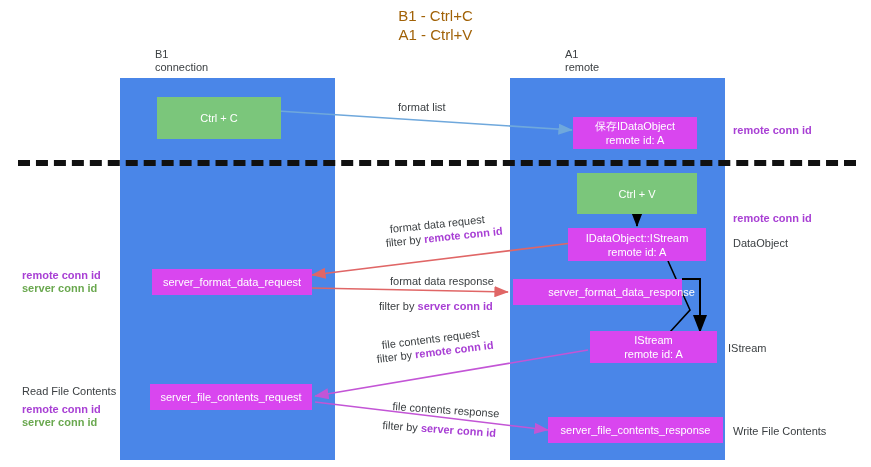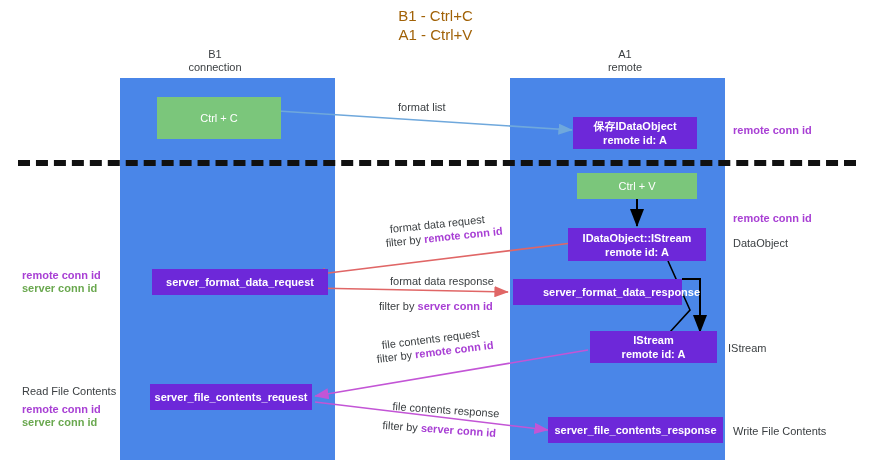--- a/index.html
+++ b/index.html
@@ -23,21 +23,20 @@
     width: 871px;
     text-align: center;
     font-size: 15px;
     color: #a16207;
     line-height: 19px;
     white-space: pre;
   }
   
   .col-head {
     position: absolute;
-    text-align: center;
     font-size: 11px;
     color: #3c4043;
     line-height: 13px;
     white-space: pre;
   }
   
   .lane {
     position: absolute;
     background: #4a86e8;
   }
@@ -48,21 +47,21 @@
     display: flex;
     flex-direction: column;
     align-items: center;
     justify-content: center;
     text-align: center;
     color: #ffffff;
     font-size: 11px;
     line-height: 14px;
     white-space: pre;
   }
-  .box.orange { background: #6d28d9; font-weight: bold; }
+  .box.orange { background: #d946ef; }
   .box.green  { background: #7bc67b; }
   
   .lbl {
     position: absolute;
     font-size: 11px;
     line-height: 14px;
     white-space: pre;
     color: #3c4043;
   }
   .lbl.purple { color: #a83fd4; font-weight: bold; }
@@ -132,26 +131,26 @@
   </svg>
 
   <div style="position:absolute; left:18px; top:160px; width:838px; height:0;
               border-top:6px dashed #111111;"></div>
 
   <div class="box green" style="left:157px; top:97px; width:124px; height:42px;">Ctrl + C</div>
 
   <div class="box orange" style="left:573px; top:117px; width:124px; height:32px;">保存IDataObject
 remote id: A</div>
 
-  <div class="box green" style="left:577px; top:173px; width:120px; height:26px;">Ctrl + V</div>
+  <div class="box green" style="left:577px; top:173px; width:120px; height:41px;">Ctrl + V</div>
 
   <div class="box orange" style="left:568px; top:228px; width:138px; height:33px;">IDataObject::IStream
 remote id: A</div>
 
-  <div class="box orange" style="left:152px; top:269px; width:176px; height:26px;">server_format_data_request</div>
+  <div class="box orange" style="left:152px; top:269px; width:160px; height:26px;">server_format_data_request</div>
 
   <div class="box orange" style="left:513px; top:279px; width:169px; height:26px;padding-left:48px;">server_format_data_response</div>
 
   <div class="box orange" style="left:590px; top:331px; width:127px; height:32px;">IStream
 remote id: A</div>
 
   <div class="box orange" style="left:150px; top:384px; width:162px; height:26px;">server_file_contents_request</div>
 
   <div class="box orange" style="left:548px; top:417px; width:175px; height:26px;">server_file_contents_response</div>
 

